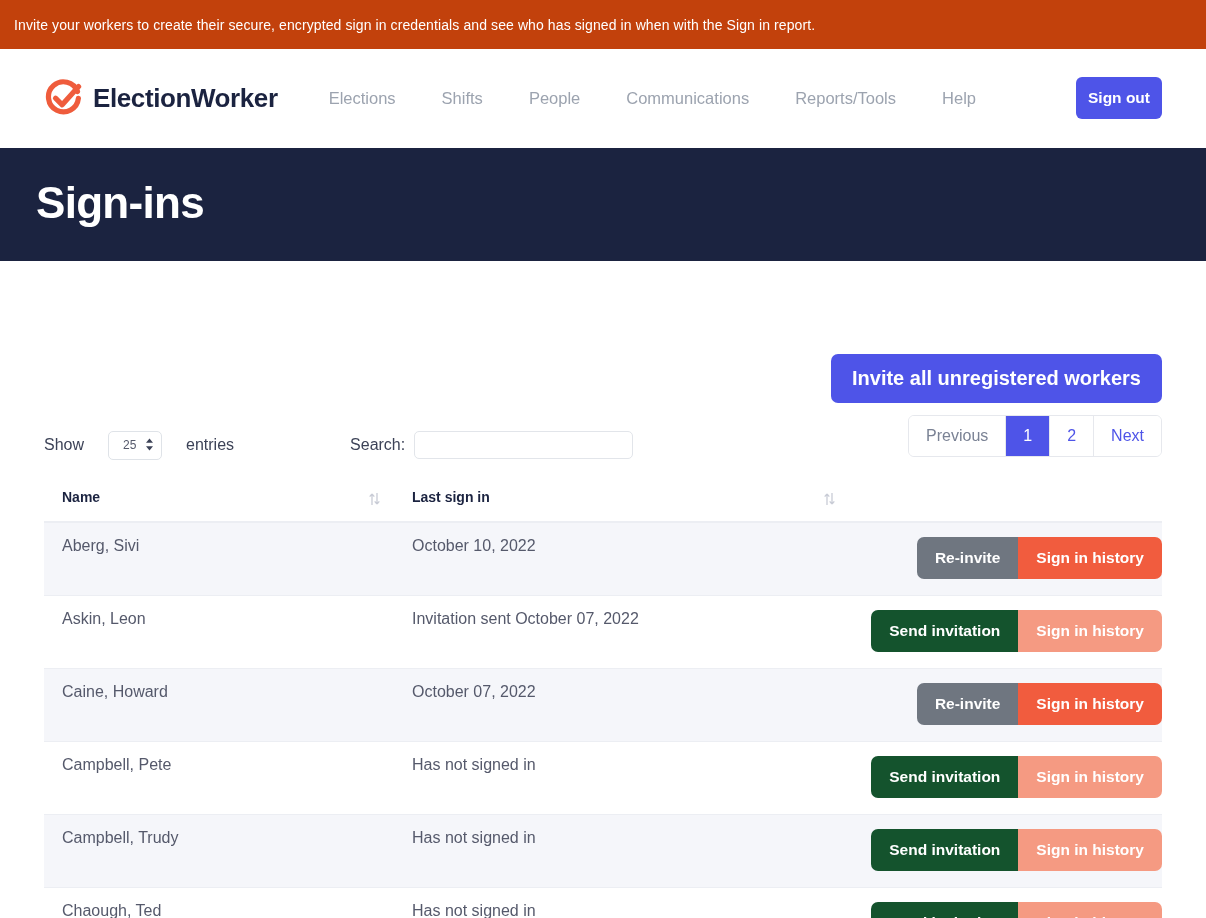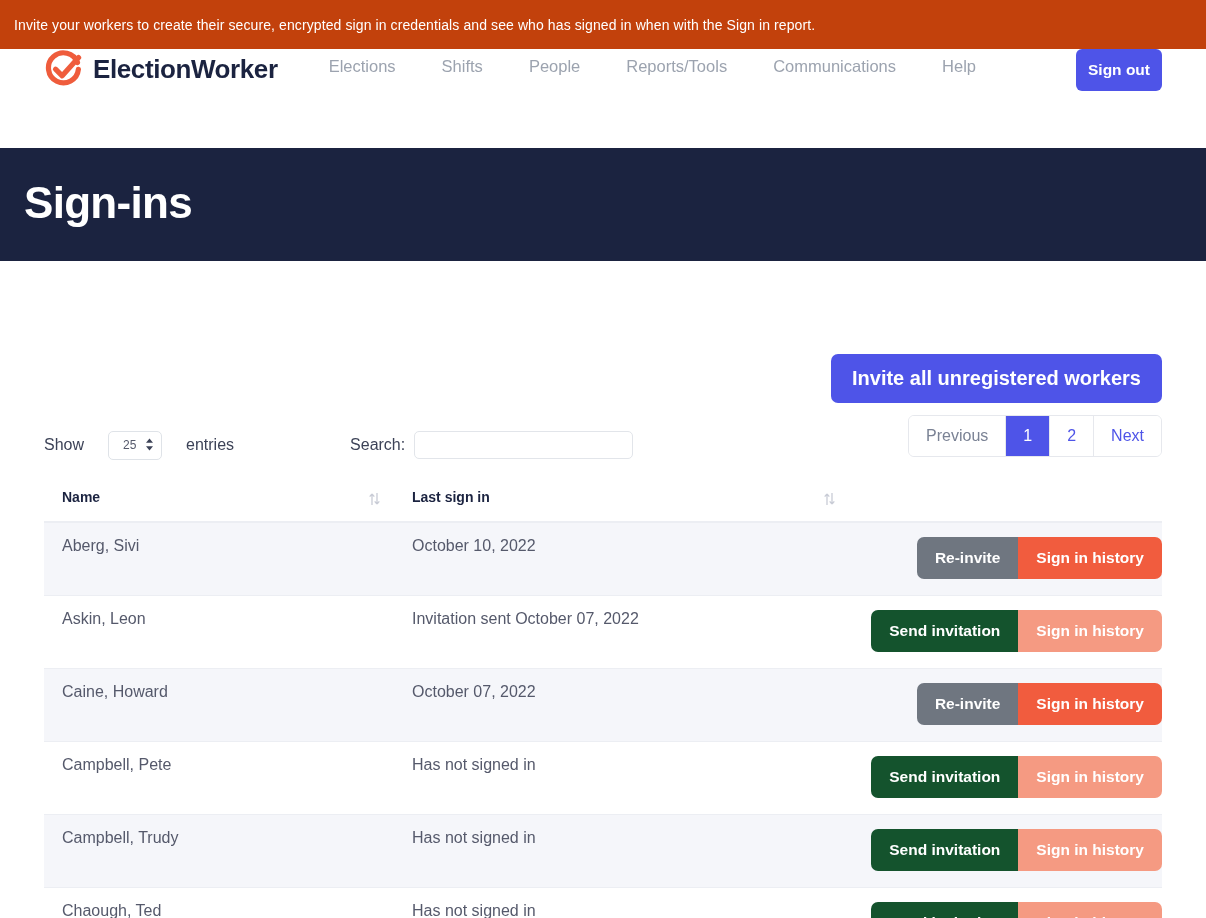--- a/index.html
+++ b/index.html
@@ -25,21 +25,21 @@
     padding: 0 14px;
     font-size: 14px;
     letter-spacing: 0.1px;
   }
 
   
   .navbar {
     height: 99px;
     background: #ffffff;
     display: flex;
-    align-items: flex-start;
+    align-items: center;
     padding: 0 44px;
     border-bottom: 1px solid #ffffff;
   }
   .brand {
     display: flex;
     align-items: center;
     gap: 9px;
     margin-right: 28px;
     text-decoration: none;
   }
@@ -82,21 +82,21 @@
     font-family: inherit;
     white-space: nowrap;
   }
 
   
   .page-head {
     background: #1b2340;
     height: 113px;
     display: flex;
     align-items: center;
-    padding: 0 24px;
+    padding: 0 36px;
   }
   .page-title {
     color: #ffffff;
     font-size: 44px;
     font-weight: bold;
     letter-spacing: -0.7px;
     margin: 0;
     padding-bottom: 4px;
   }
 
@@ -289,22 +289,22 @@
         <path d="M11.5 20.2 L18.2 26.8 L34.6 8.6" fill="none" stroke="#ef5c3c" stroke-width="5.2" stroke-linecap="round" stroke-linejoin="round"></path>
       </svg>
     </span>
     <span class="brand-name">ElectionWorker</span>
   </a>
 
   <nav class="nav-links">
     <a class="nav-link" href="#">Elections</a>
     <a class="nav-link" href="#">Shifts</a>
     <a class="nav-link" href="#">People</a>
+    <a class="nav-link" href="#">Communications</a>
     <a class="nav-link" href="#">Reports/Tools</a>
-    <a class="nav-link" href="#">Communications</a>
     <a class="nav-link" href="#">Help</a>
   </nav>
 
   <div class="nav-spacer"></div>
 
   <button class="btn-signout">Sign out</button>
 </div>
 
 <div class="page-head">
   <h1 class="page-title">Sign-ins</h1>

